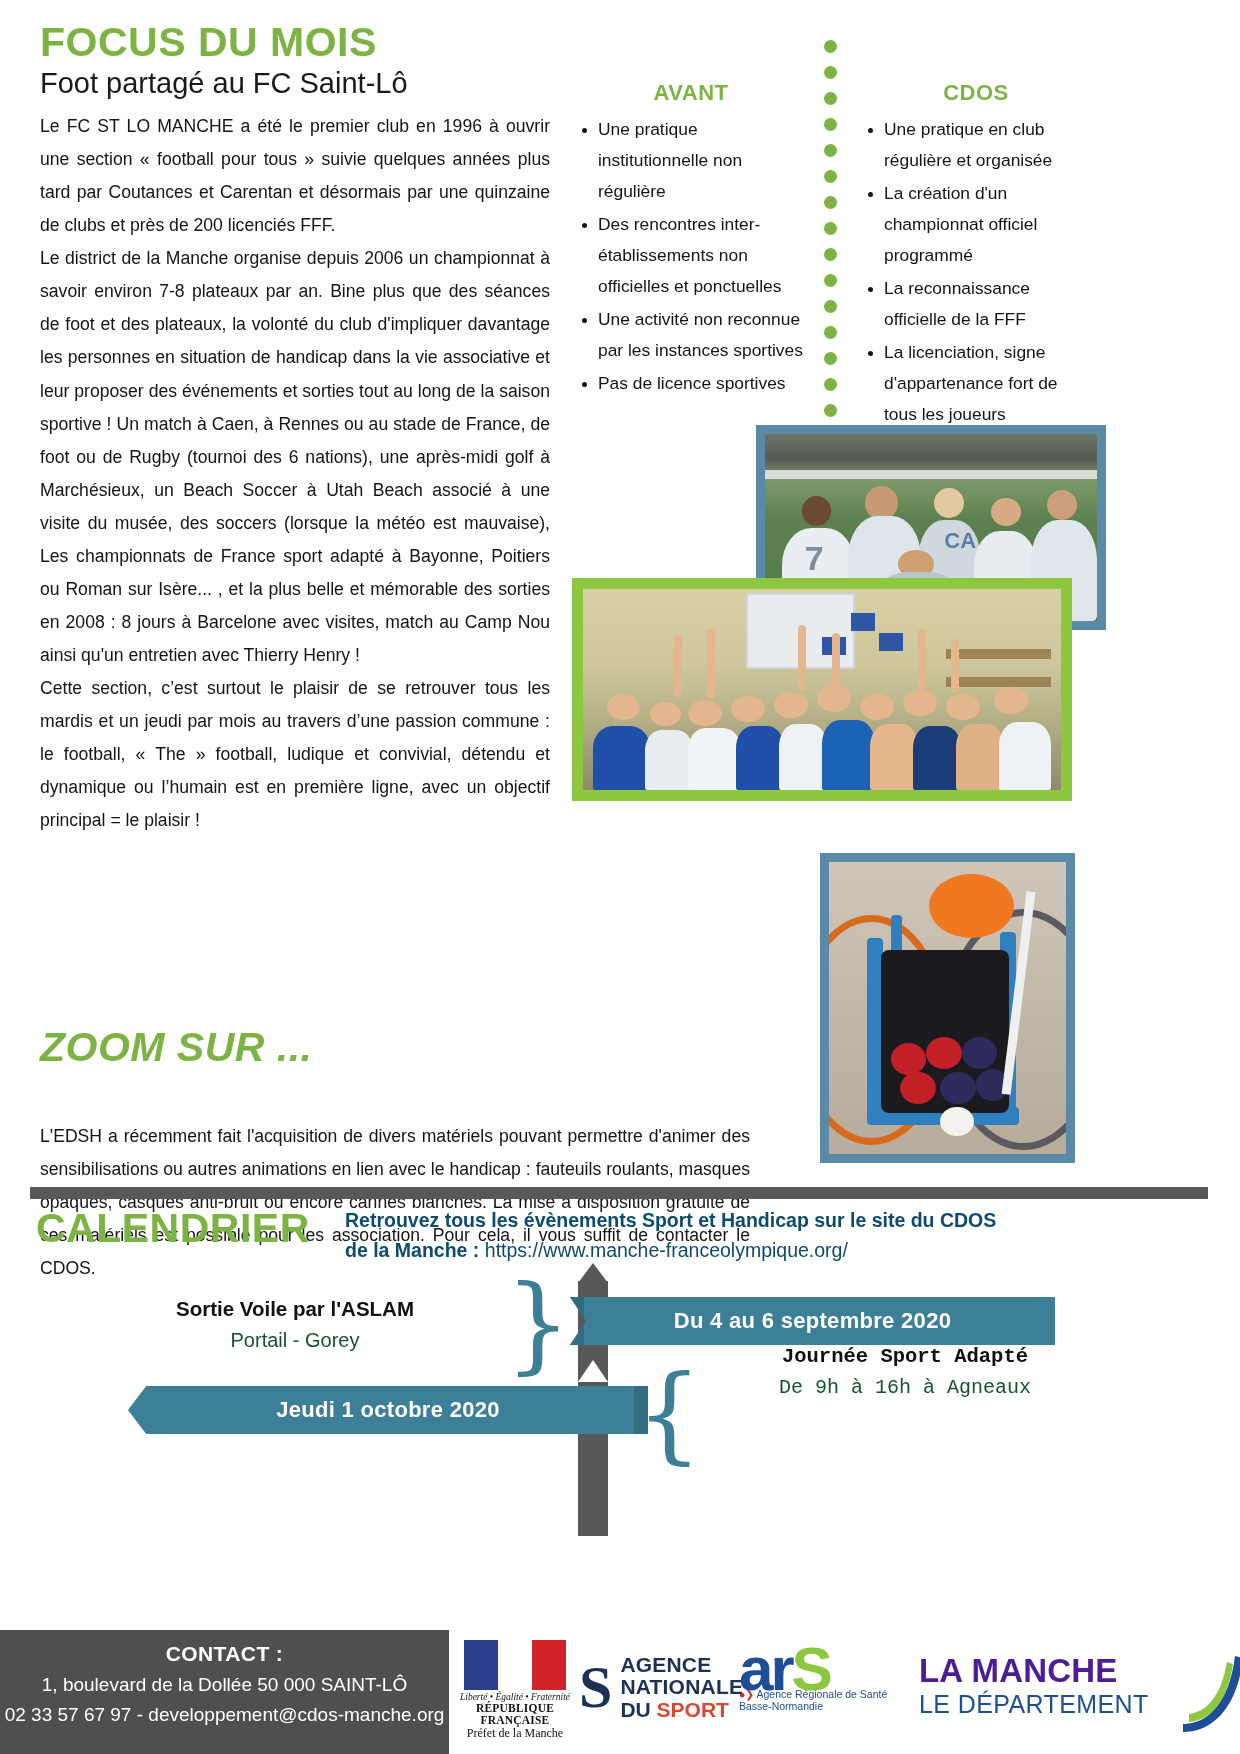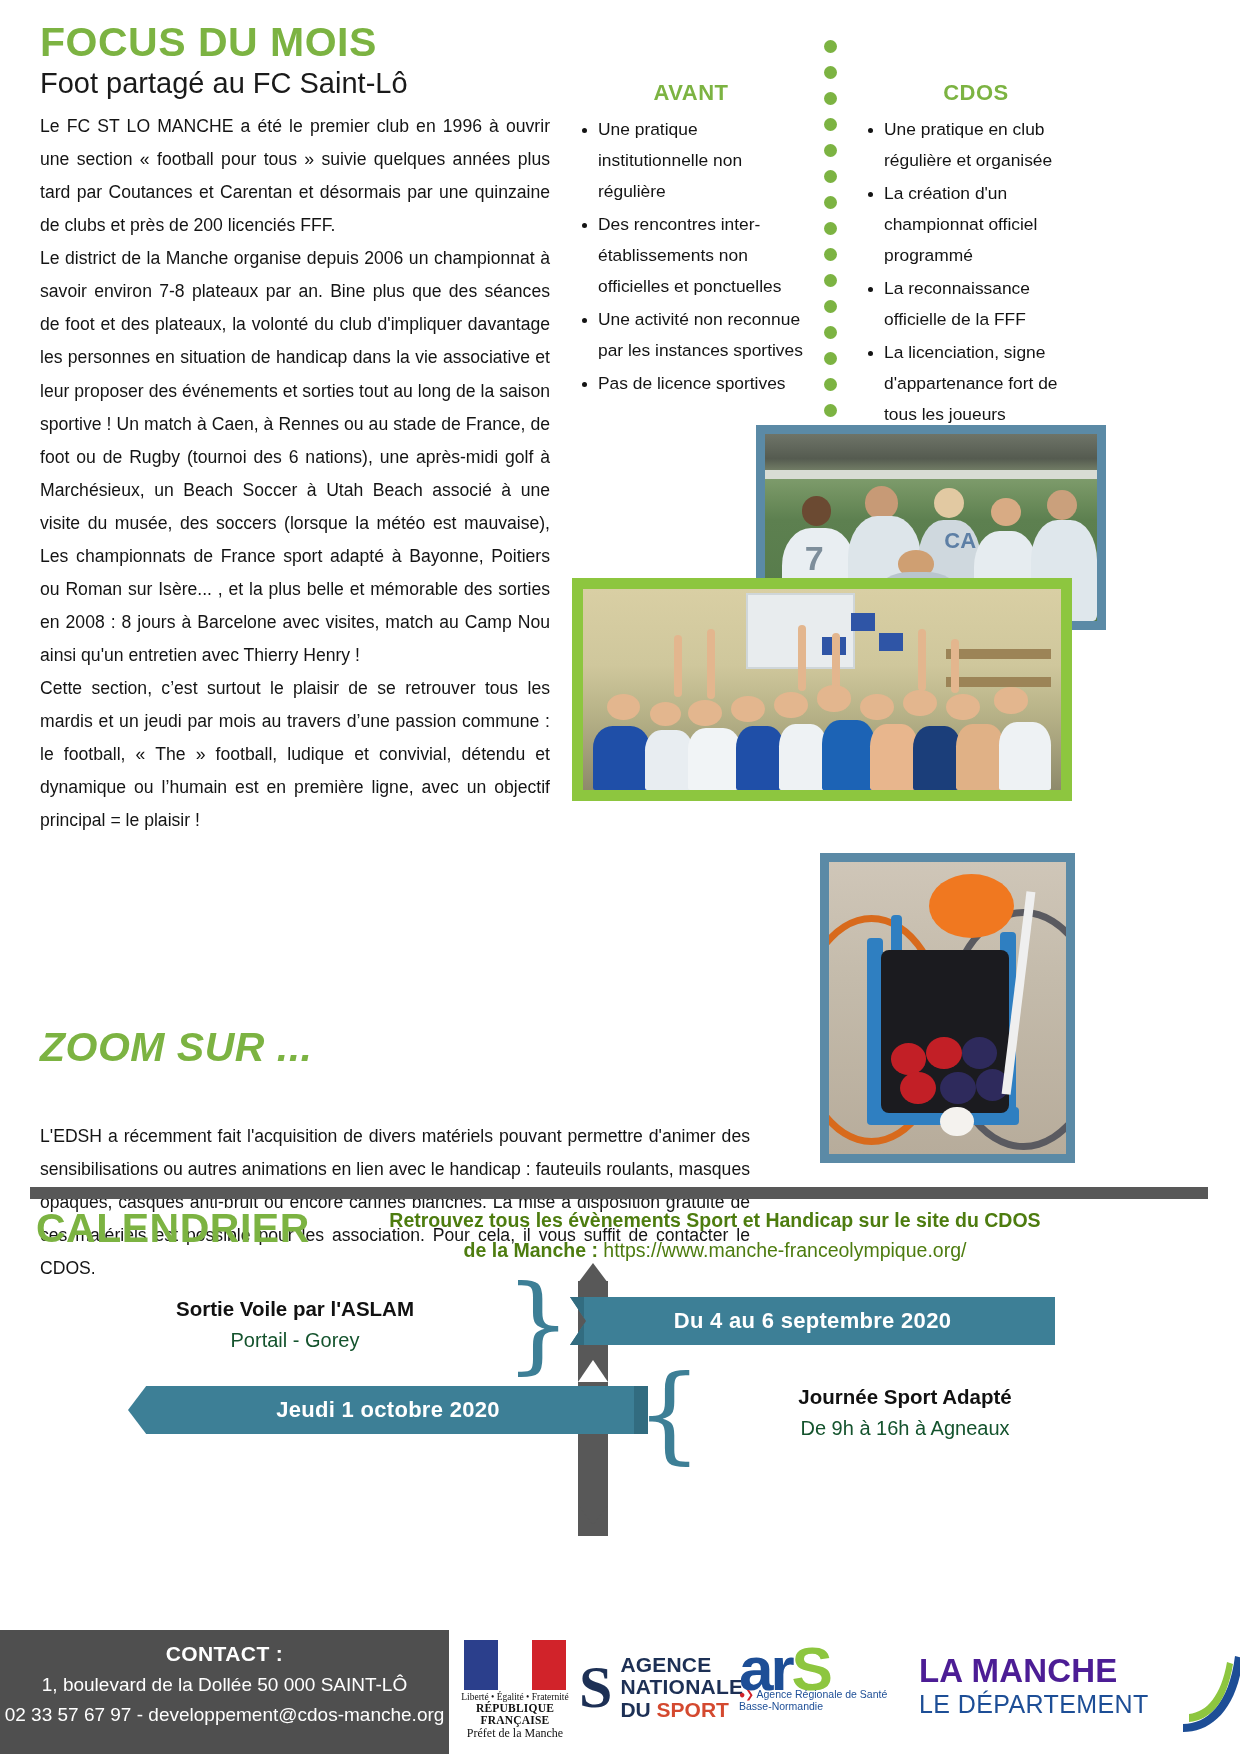--- a/index.html
+++ b/index.html
@@ -126,21 +126,21 @@
     background:#585858;
   }
 
   
   .cal-title{
     position:absolute;left:36px;top:1205px;
     font-size:41px;font-weight:bold;color:#7cb342;letter-spacing:0.5px;
   }
   .cal-lead{
     position:absolute;left:345px;top:1205px;width:740px;
-    font-size:19.5px;line-height:1.55;text-align:center;color:#4d7c0f;
+    font-size:19.5px;line-height:1.55;text-align:left;color:#0c4a6e;
   }
   .cal-lead b{font-weight:bold;}
   .cal-lead .url{font-weight:400;}
 
   .spine{
     position:absolute;left:578px;top:1281px;width:30px;height:255px;
     background:#585858;
   }
   .spine-top{
     position:absolute;left:578px;top:1263px;width:0;height:0;
@@ -202,21 +202,21 @@
   .footer-grey .ln{font-size:19px;margin-top:8px;}
 
   .logos{position:absolute;left:449px;top:1634px;width:791px;height:120px;}
 
   .logo-rf{position:absolute;left:8px;top:6px;width:116px;height:108px;text-align:center;}
   .flag{width:102px;height:50px;margin:0 auto;display:flex;}
   .flag i{display:block;height:100%;}
   .flag .b{width:34px;background:#2b3f8c;}
   .flag .w{width:34px;background:#fff;}
   .flag .r{width:34px;background:#d1232a;}
-  .logo-rf .dev{font-family:"Liberation Serif",serif;font-size:9.5px;margin-top:2px;color:#111;}
+  .logo-rf .dev{font-family:"Liberation Serif",serif;font-size:9.5px;font-style:italic;margin-top:2px;color:#111;}
   .logo-rf .rfl{font-family:"Liberation Serif",serif;font-size:11.5px;font-weight:bold;color:#111;letter-spacing:.2px;}
   .logo-rf .pf{font-family:"Liberation Serif",serif;font-size:12px;color:#111;}
 
   .logo-ans{position:absolute;left:130px;top:20px;width:260px;display:flex;align-items:center;gap:8px;}
   .ans-mark{font-size:60px;line-height:.8;color:#1d3055;font-weight:bold;font-family:"Liberation Serif",serif;}
   .ans-txt{line-height:1.06;}
   .ans-txt .l1,.ans-txt .l2{font-size:21px;font-weight:bold;color:#1d3055;letter-spacing:.2px;}
   .ans-txt .l3{font-size:21px;font-weight:bold;color:#1d3055;}
   .ans-txt .l3 em{font-style:normal;color:#d4492f;}
 
@@ -412,21 +412,21 @@
   <div class="ribbon" id="ribbon-right">
     <div class="fold"></div>
     <span>Du 4 au 6 septembre 2020</span>
   </div>
 
   <div class="ribbon" id="ribbon-left">
     <div class="fold"></div>
     <span>Jeudi 1 octobre 2020</span>
   </div>
   <div class="brace" style="left:636px;top:1362px;transform:scaleX(-1);">}</div>
-  <div class="ev-label" style="left:705px;top:1385px;width:400px;">
+  <div class="ev-label" style="left:705px;top:1345px;width:400px;font-family:Liberation Mono, monospace;">
     <div class="t">Journée Sport Adapté</div>
     <div class="s">De 9h à 16h à Agneaux</div>
   </div>
 
   <div class="footer-grey">
     <div class="ct">CONTACT :</div>
     <div class="ln">1, boulevard de la Dollée 50 000 SAINT-LÔ</div>
     <div class="ln">02 33 57 67 97 - developpement@cdos-manche.org</div>
   </div>
 

